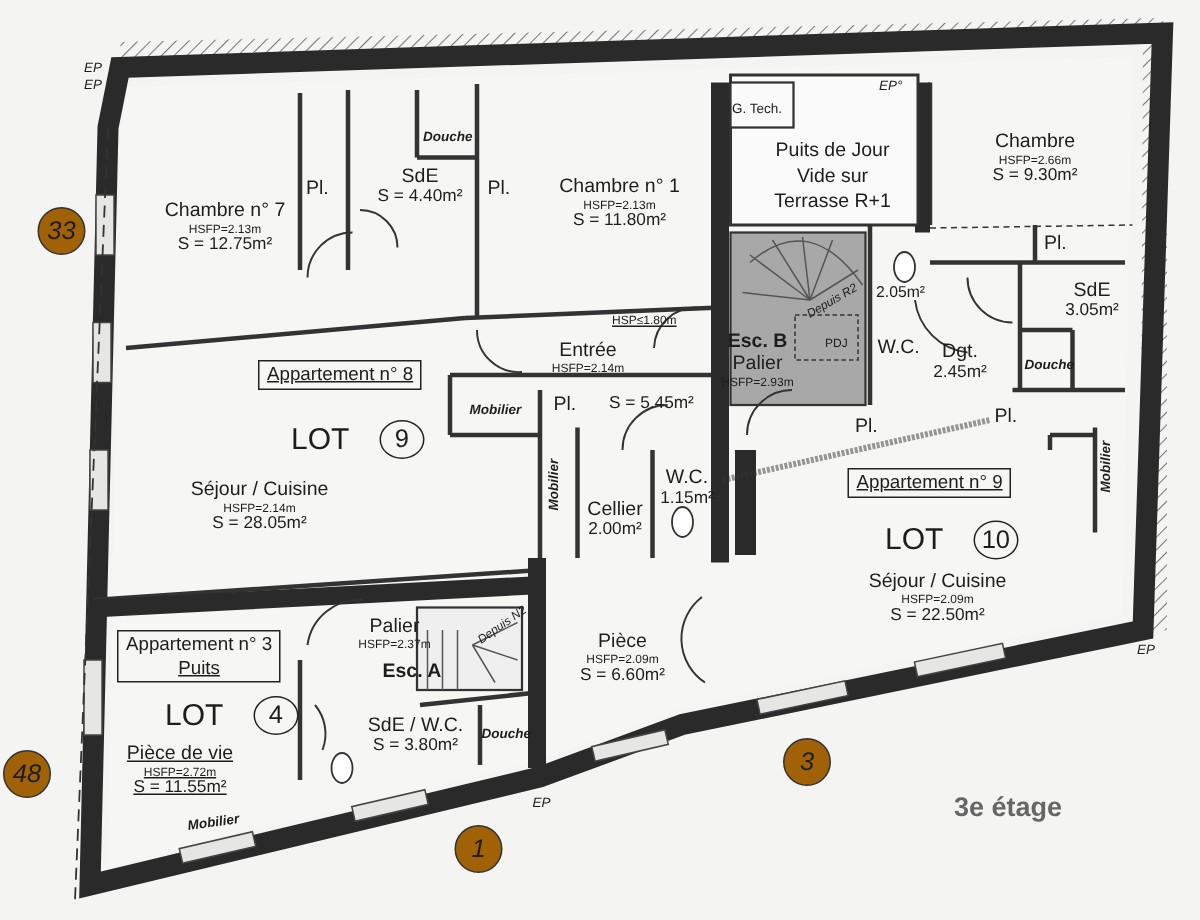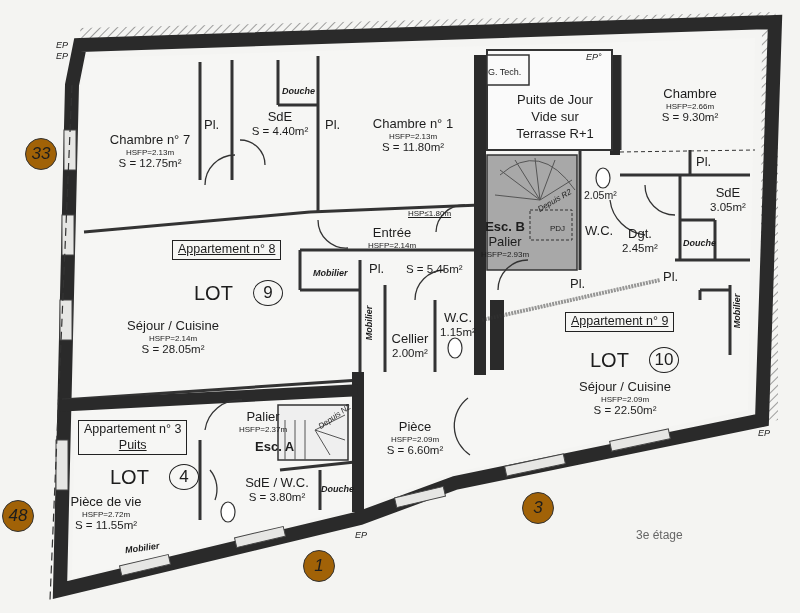--- a/index.html
+++ b/index.html
@@ -9,21 +9,21 @@
   .rn{font-size:13px;}
   .hs{font-size:8px;display:block;}
   .sf{font-size:11.5px;display:block;}
   .small-it{font-style:italic;font-weight:bold;font-size:9px;}
   .tag{position:absolute;font-size:9px;font-style:italic;}
   .apt{position:absolute;border:1.5px solid #222;background:#f6f6f4;padding:1px 5px;font-size:12.5px;text-align:center;line-height:1.25;}
   .apt span{display:block;text-decoration:underline;}
   .lot{position:absolute;font-size:20px;display:flex;align-items:center;gap:20px;}
   .lot .circ{display:inline-flex;align-items:center;justify-content:center;border:1.5px solid #222;border-radius:50%;min-width:24px;height:24px;font-size:17px;padding:0 2px;}
   .street{position:absolute;width:30px;height:30px;border:1.3px solid #333;border-radius:50%;display:flex;align-items:center;justify-content:center;font-style:italic;font-size:17px;background:#a16207;}
-  .floor{position:absolute;left:636px;top:528px;font-size:12px;font-weight:normal;color:#666;}
+  .floor{position:absolute;left:636px;top:528px;font-size:18px;font-weight:bold;color:#666;}
   .vert{position:absolute;transform:rotate(-90deg);transform-origin:center;font-style:italic;font-weight:bold;font-size:9px;}
   .esc{font-weight:bold;font-size:13px;}
 </style>
 </head>
 <body>
 
 <svg id="plan" viewBox="0 0 800 613" xmlns="http://www.w3.org/2000/svg">
   <defs>
     <pattern id="hatch" width="6" height="6" patternUnits="userSpaceOnUse" patternTransform="rotate(45)">
       <line x1="0" y1="0" x2="0" y2="6" stroke="#777" stroke-width="1.4"></line>
@@ -249,21 +249,21 @@
 <div class="lbl" style="left:238px;top:410px;width:50px;">
   <span class="rn" style="display:block">Palier</span>
   <span class="hs">HSFP=2.37m</span>
 </div>
 <div class="lbl esc" style="left:255px;top:440px;">Esc. A</div>
 <div class="tag" style="left:316px;top:412px;font-size:8px;transform:rotate(-35deg);">Depuis N2</div>
 <div class="lot" style="left:110px;top:464px;">
   <span>LOT</span>
   <span class="circ">4</span>
 </div>
-<div class="lbl rn" style="left:56px;top:495px;width:100px;">
+<div class="lbl rn" style="left:70px;top:495px;width:100px;text-decoration:underline;">
   <span>Pièce de vie</span>
   <span class="hs">HSFP=2.72m</span>
   <span class="sf">S = 11.55m²</span>
 </div>
 <div class="lbl rn" style="left:232px;top:476px;width:90px;">
   <span>SdE / W.C.</span>
   <span class="sf">S = 3.80m²</span>
 </div>
 <div class="lbl small-it" style="left:321px;top:484px;">Douche</div>
 <div class="lbl small-it" style="left:125px;top:543px;transform:rotate(-8deg);">Mobilier</div>

